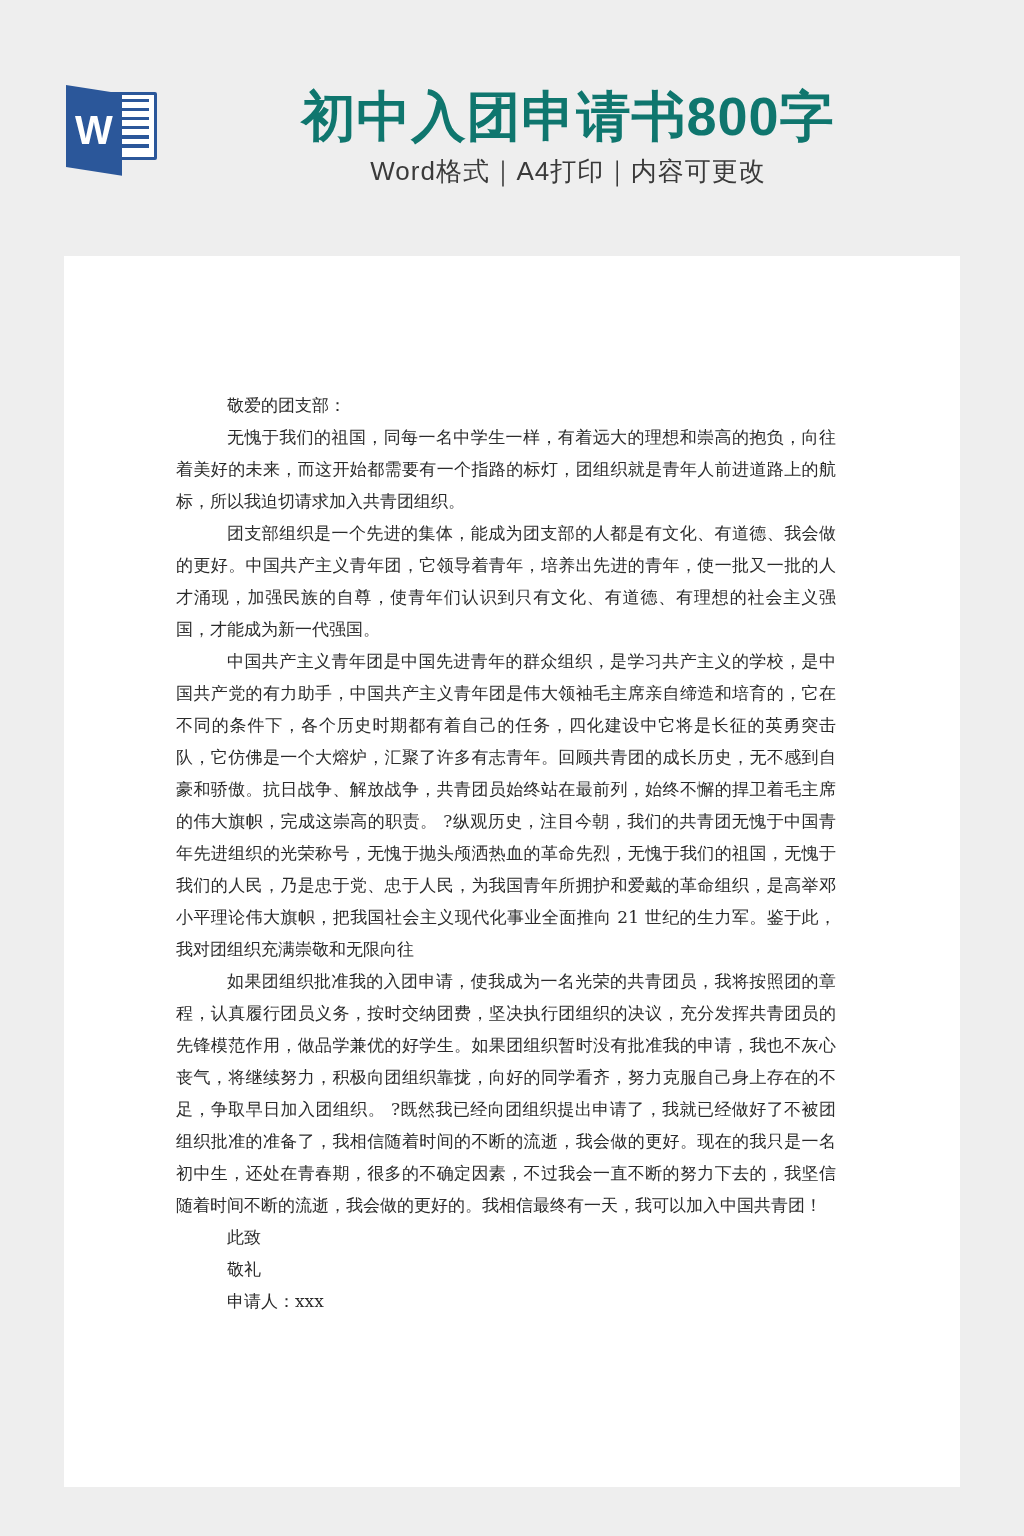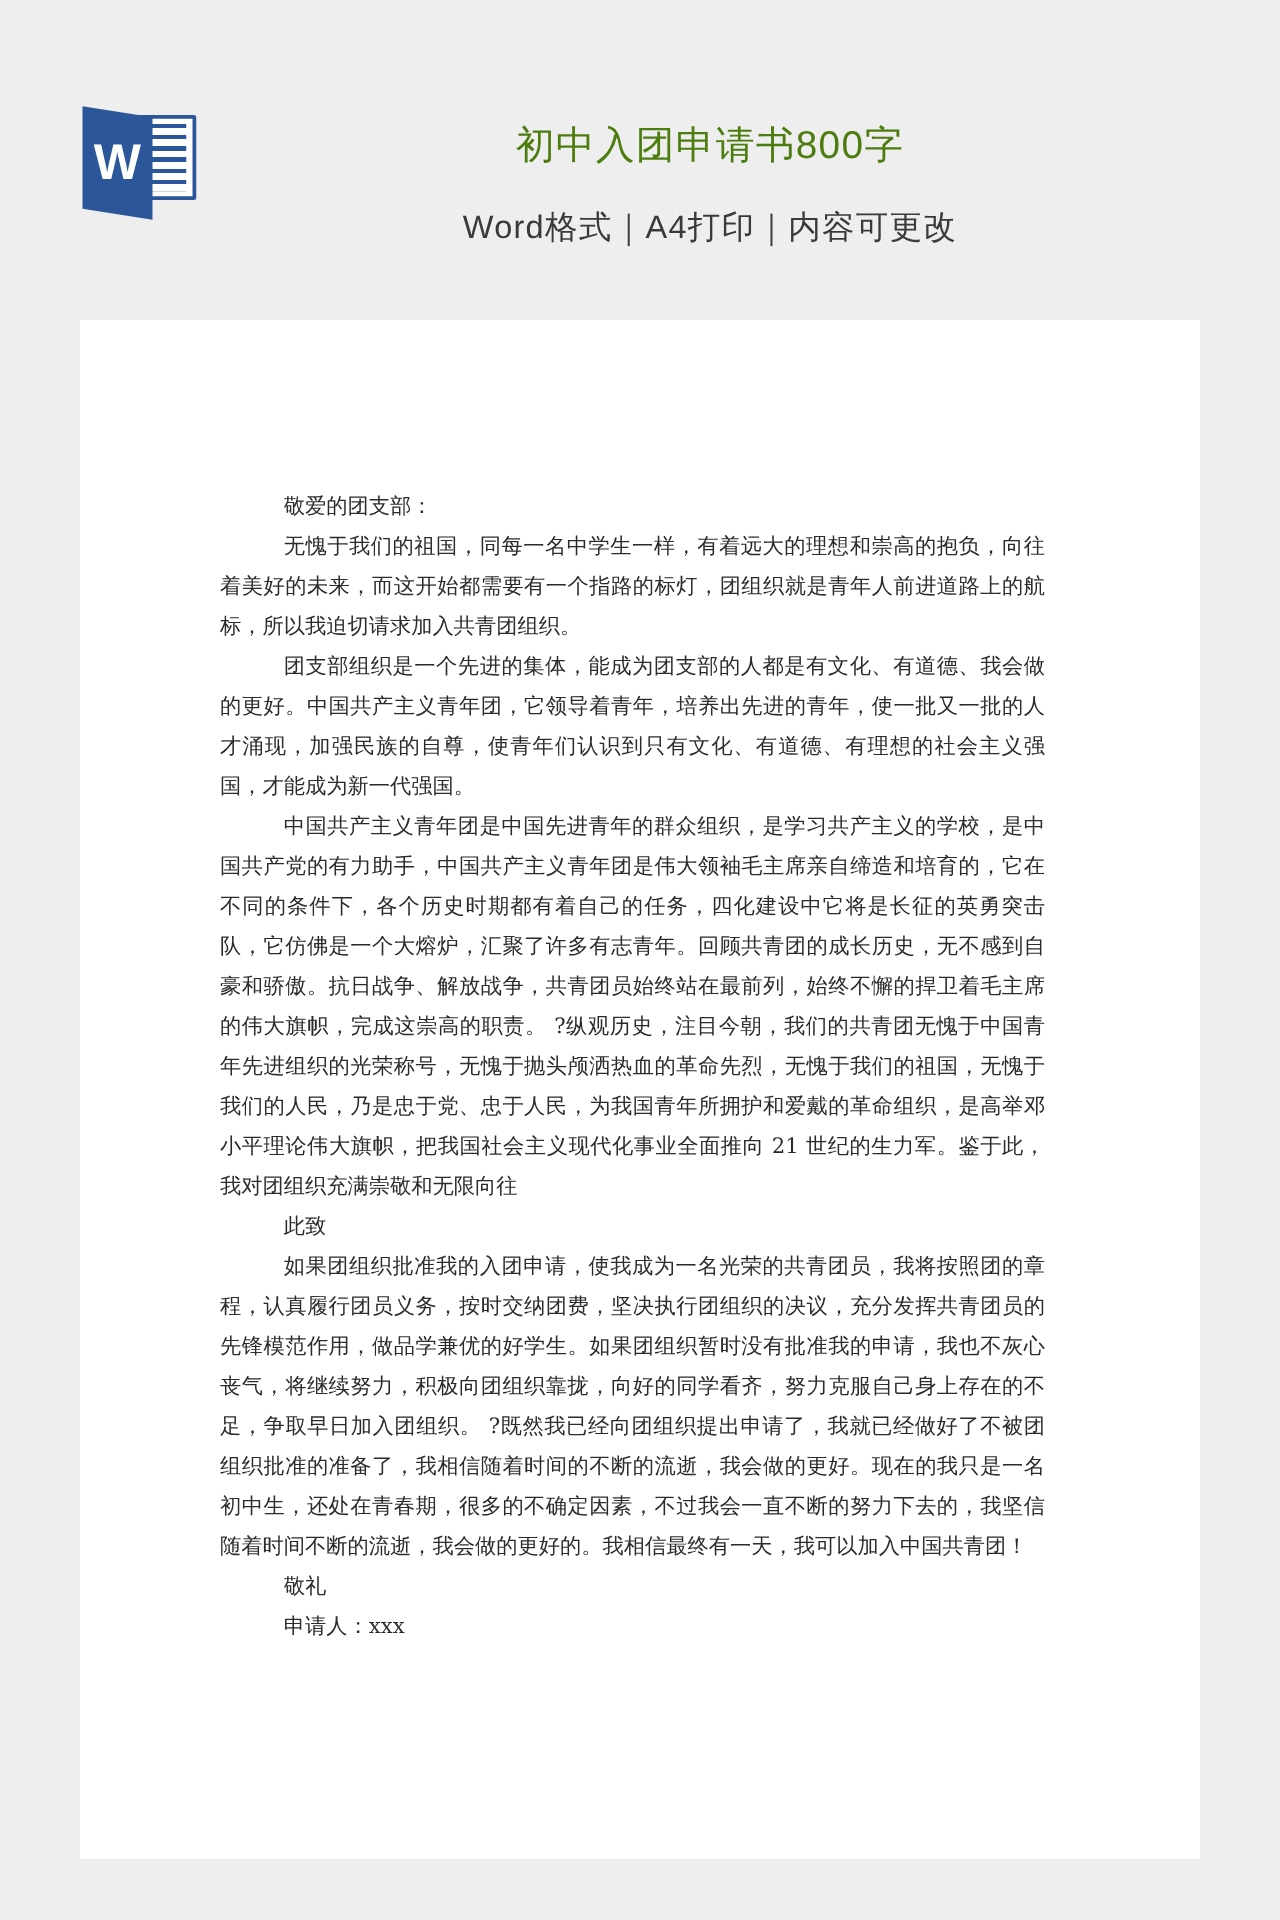--- a/index.html
+++ b/index.html
@@ -29,25 +29,25 @@
   .word-icon-plate span {
     transform:skewY(-9deg); color:#ffffff; font-weight:bold; font-size:40px;
     font-family:"Liberation Sans", sans-serif; line-height:1;
   }
 
   .header-text {
     position:absolute; left:0; right:0; top:92px; text-align:center;
     padding-left:112px;
   }
   .doc-title {
-    font-size:31px; font-weight:normal; color:#4d7c0f; line-height:48px;
+    font-size:54px; font-weight:bold; color:#0f766e; line-height:48px;
     letter-spacing:1px;
   }
   .doc-subtitle {
-    margin-top:25px; font-size:26px; color:#3a3a3a; line-height:32px;
+    margin-top:15px; font-size:26px; color:#3a3a3a; line-height:32px;
     letter-spacing:1px;
   }
 
   
   .page {
     position:absolute; left:64px; top:256px; width:896px; height:1231px;
     background:#ffffff; box-sizing:border-box;
     padding:133px 124px 0 112px;
   }
   .page p {
@@ -85,20 +85,20 @@
       <div class="doc-title">初中入团申请书800字</div>
       <div class="doc-subtitle">Word格式｜A4打印｜内容可更改</div>
     </div>
   </div>
 
   <div class="page">
       <p>敬爱的团支部：</p>
       <p>无愧于我们的祖国，同每一名中学生一样，有着远大的理想和崇高的抱负，向往着美好的未来，而这开始都需要有一个指路的标灯，团组织就是青年人前进道路上的航标，所以我迫切请求加入共青团组织。</p>
       <p>团支部组织是一个先进的集体，能成为团支部的人都是有文化、有道德、我会做的更好。中国共产主义青年团，它领导着青年，培养出先进的青年，使一批又一批的人才涌现，加强民族的自尊，使青年们认识到只有文化、有道德、有理想的社会主义强国，才能成为新一代强国。</p>
       <p>中国共产主义青年团是中国先进青年的群众组织，是学习共产主义的学校，是中国共产党的有力助手，中国共产主义青年团是伟大领袖毛主席亲自缔造和培育的，它在不同的条件下，各个历史时期都有着自己的任务，四化建设中它将是长征的英勇突击队，它仿佛是一个大熔炉，汇聚了许多有志青年。回顾共青团的成长历史，无不感到自豪和骄傲。抗日战争、解放战争，共青团员始终站在最前列，始终不懈的捍卫着毛主席的伟大旗帜，完成这崇高的职责。 ?纵观历史，注目今朝，我们的共青团无愧于中国青年先进组织的光荣称号，无愧于抛头颅洒热血的革命先烈，无愧于我们的祖国，无愧于我们的人民，乃是忠于党、忠于人民，为我国青年所拥护和爱戴的革命组织，是高举邓小平理论伟大旗帜，把我国社会主义现代化事业全面推向 21 世纪的生力军。鉴于此，我对团组织充满崇敬和无限向往</p>
+      <p>如果团组织批准我的入团申请，使我成为一名光荣的共青团员，我将按照团的章程，认真履行团员义务，按时交纳团费，坚决执行团组织的决议，充分发挥共青团员的先锋模范作用，做品学兼优的好学生。如果团组织暂时没有批准我的申请，我也不灰心丧气，将继续努力，积极向团组织靠拢，向好的同学看齐，努力克服自己身上存在的不足，争取早日加入团组织。 ?既然我已经向团组织提出申请了，我就已经做好了不被团组织批准的准备了，我相信随着时间的不断的流逝，我会做的更好。现在的我只是一名初中生，还处在青春期，很多的不确定因素，不过我会一直不断的努力下去的，我坚信随着时间不断的流逝，我会做的更好的。我相信最终有一天，我可以加入中国共青团！</p>
       <p>此致</p>
-      <p>如果团组织批准我的入团申请，使我成为一名光荣的共青团员，我将按照团的章程，认真履行团员义务，按时交纳团费，坚决执行团组织的决议，充分发挥共青团员的先锋模范作用，做品学兼优的好学生。如果团组织暂时没有批准我的申请，我也不灰心丧气，将继续努力，积极向团组织靠拢，向好的同学看齐，努力克服自己身上存在的不足，争取早日加入团组织。 ?既然我已经向团组织提出申请了，我就已经做好了不被团组织批准的准备了，我相信随着时间的不断的流逝，我会做的更好。现在的我只是一名初中生，还处在青春期，很多的不确定因素，不过我会一直不断的努力下去的，我坚信随着时间不断的流逝，我会做的更好的。我相信最终有一天，我可以加入中国共青团！</p>
       <p>敬礼</p>
       <p>申请人：xxx</p>
     </div>
 
 
 </div>
 
 </body></html>

